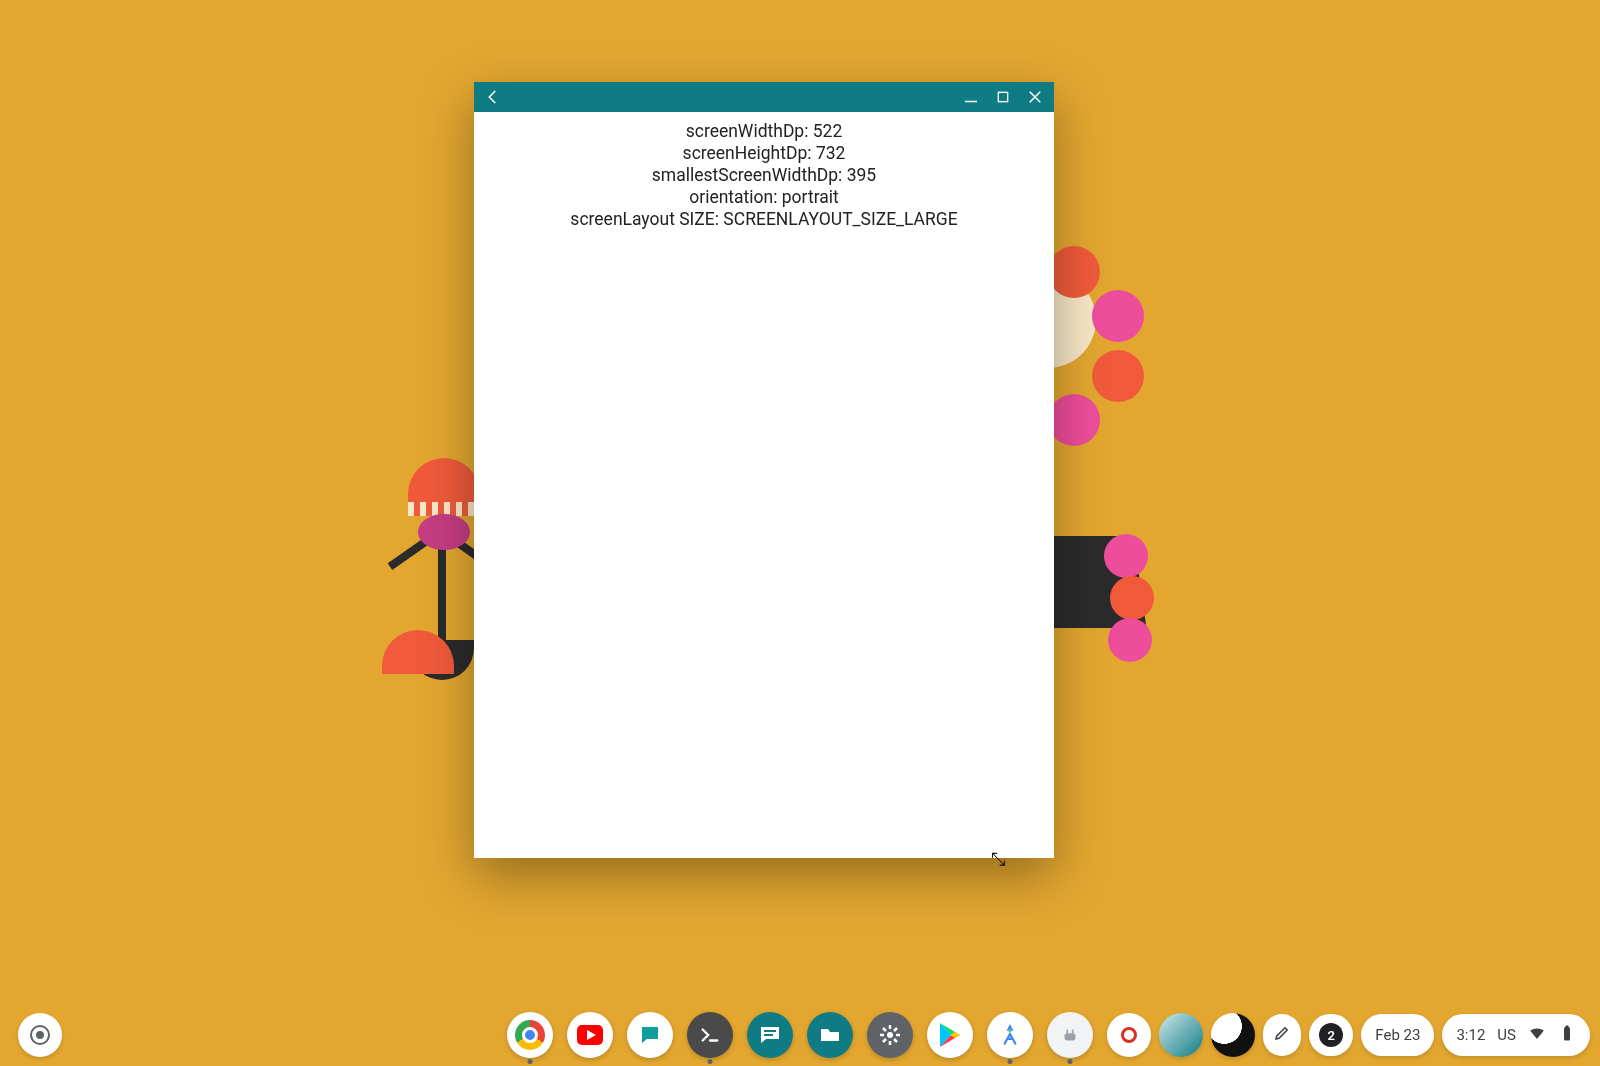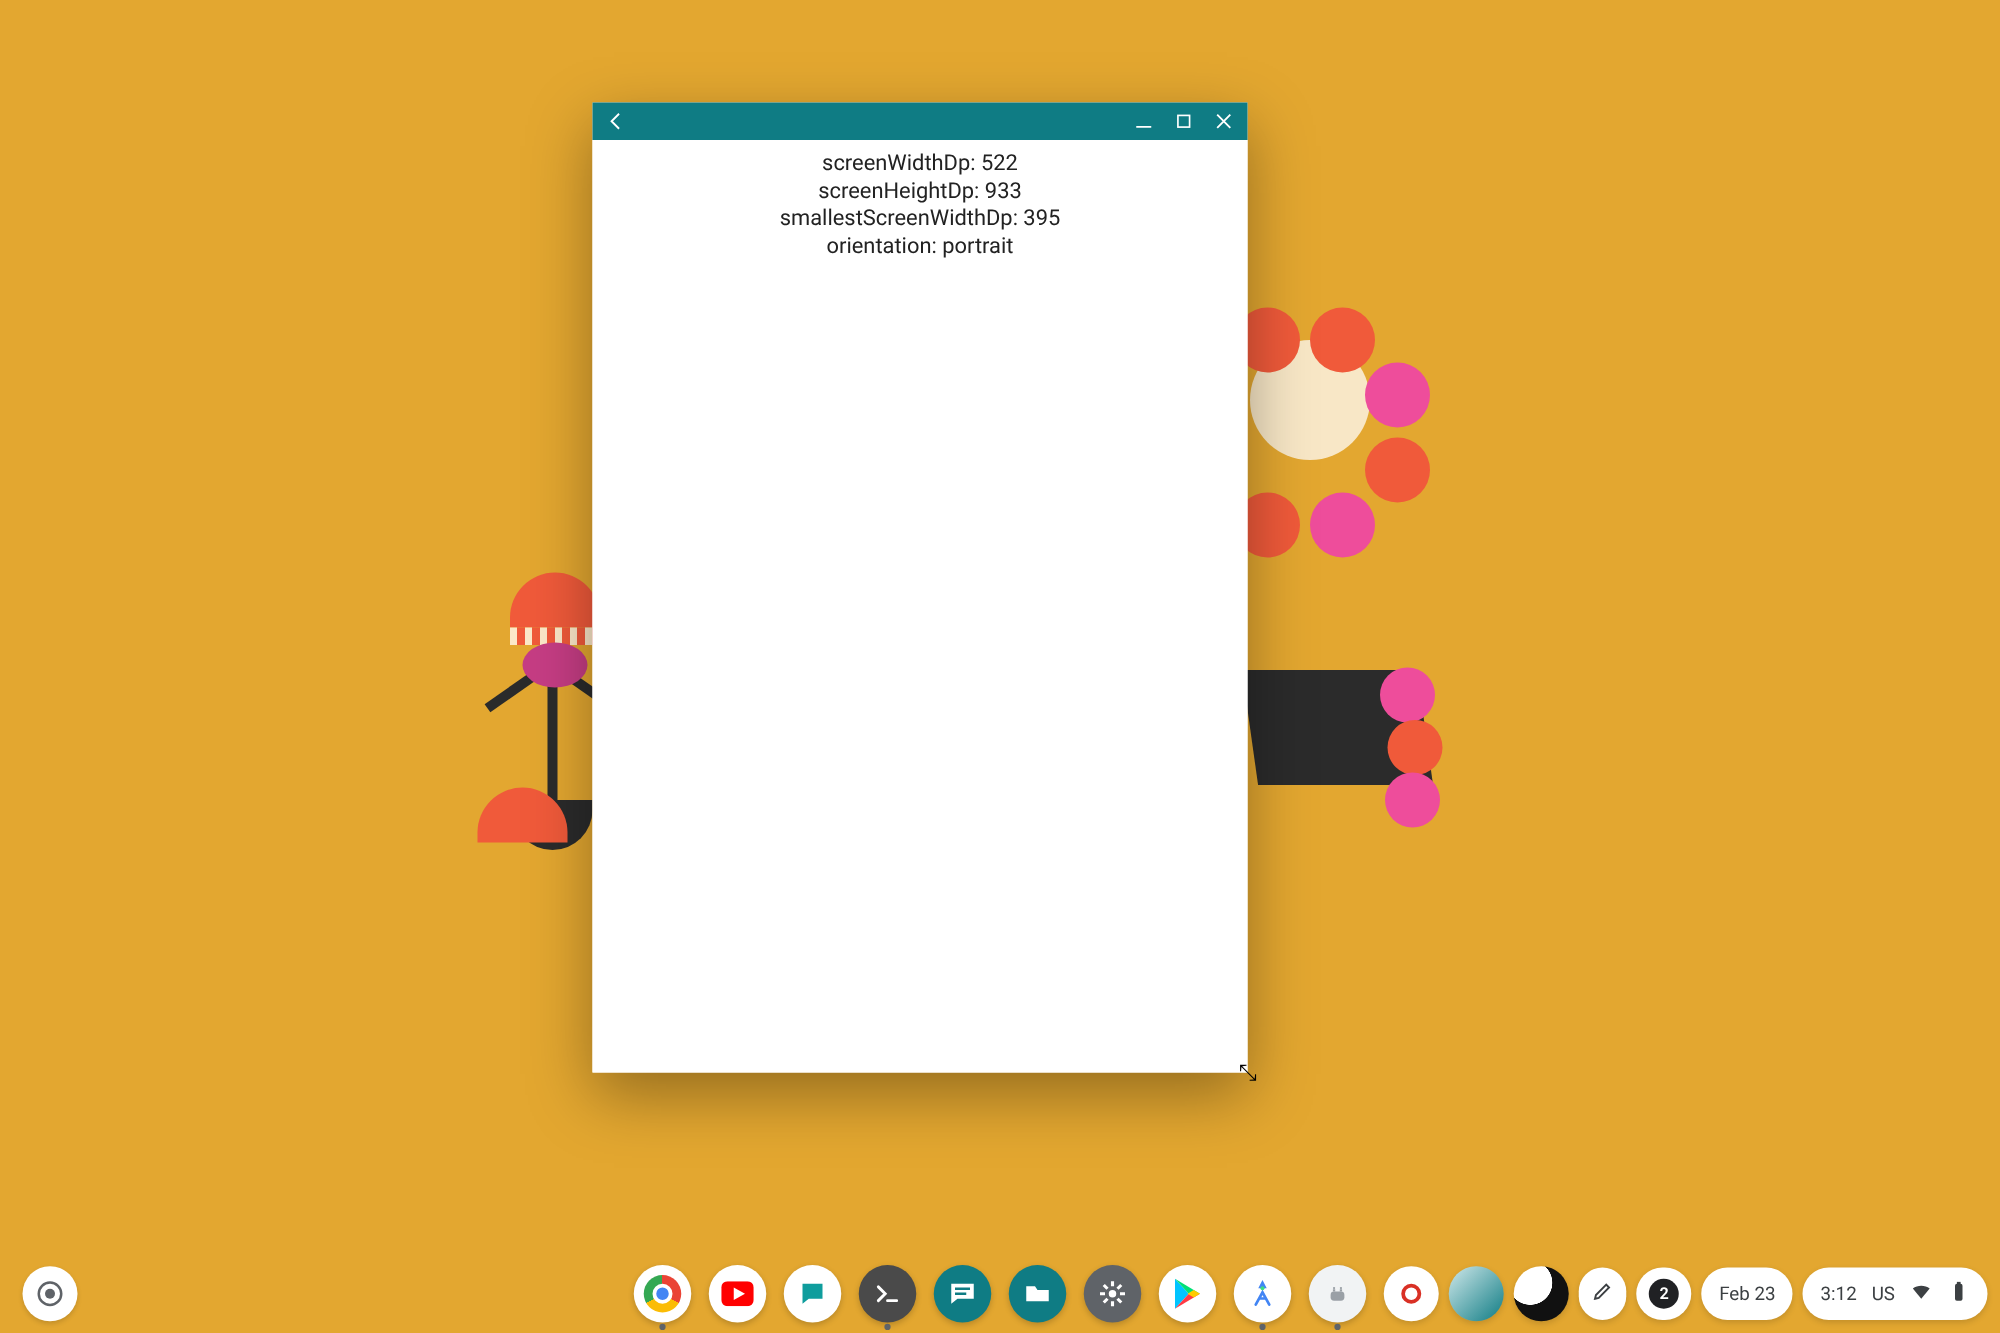--- a/index.html
+++ b/index.html
@@ -35,21 +35,21 @@
     
     .arm { left: 1000px; top: 536px; width: 140px; height: 92px; background: #2B2B2B; transform: skewX(8deg); }
     .armlump1 { left: 1104px; top: 534px; width: 44px; height: 44px; border-radius:50%; background:#EE4D9B; }
     .armlump2 { left: 1110px; top: 576px; width: 44px; height: 44px; border-radius:50%; background:#F05A3A; }
     .armlump3 { left: 1108px; top: 618px; width: 44px; height: 44px; border-radius:50%; background:#EE4D9B; }
 
     
     .app-window {
       position: absolute;
       left: 474px; top: 82px;
-      width: 524px; height: 776px;
+      width: 580px; height: 776px;
       background: #fff;
       box-shadow: 0 18px 48px rgba(0,0,0,0.35);
       display: flex; flex-direction: column;
     }
     .titlebar {
       height: 30px;
       background: #0F7C84;
       color: #fff;
       display: flex;
       align-items: center;
@@ -213,23 +213,24 @@
     </span>
     <span class="win-btn">
       <svg viewBox="0 0 24 24" width="18" height="18">
           <path d="M5 5l14 14M19 5L5 19"></path>
         </svg>
     </span>
   </div>
 
   <div class="app-body">
     <div class="line">screenWidthDp: 522</div>
-    <div class="line">screenHeightDp: 933</div>
+    <div class="line">screenHeightDp: 732</div>
     <div class="line">smallestScreenWidthDp: 395</div>
     <div class="line">orientation: portrait</div>
+    <div class="line">screenLayout SIZE: SCREENLAYOUT_SIZE_LARGE</div>
   </div>
 </div>
 
 <div class="resize-cursor">⤡</div>
 
 <div class="shelf">
   <div class="shelf-backdrop"></div>
 
   <div class="launcher">
     <div class="inner-ring"></div>

